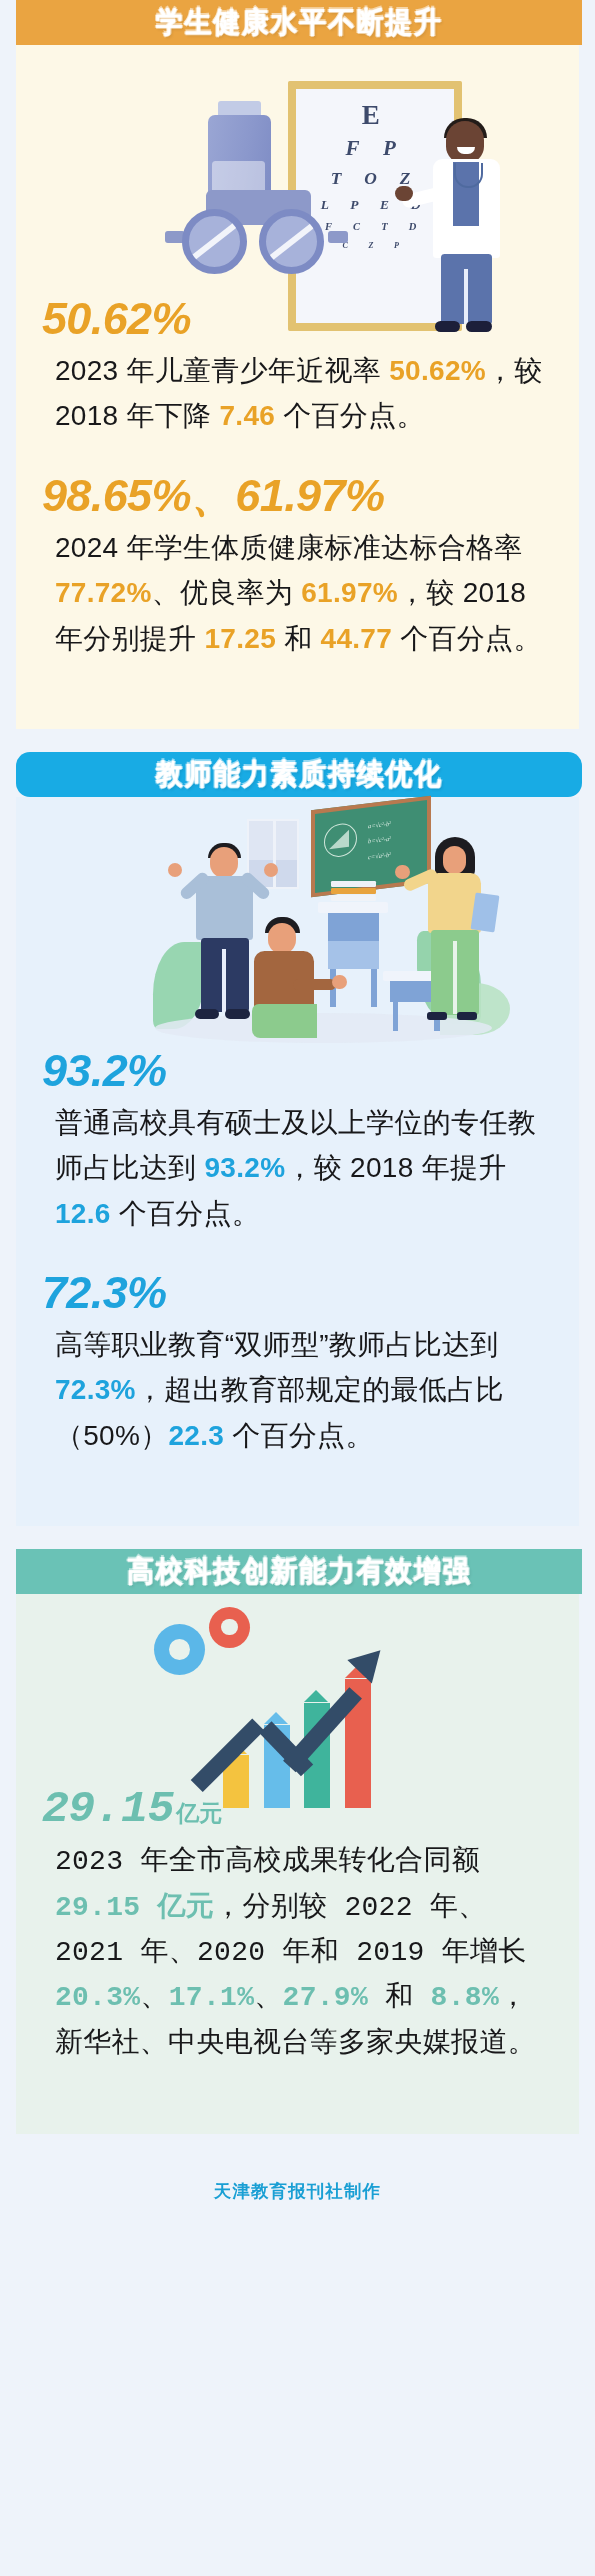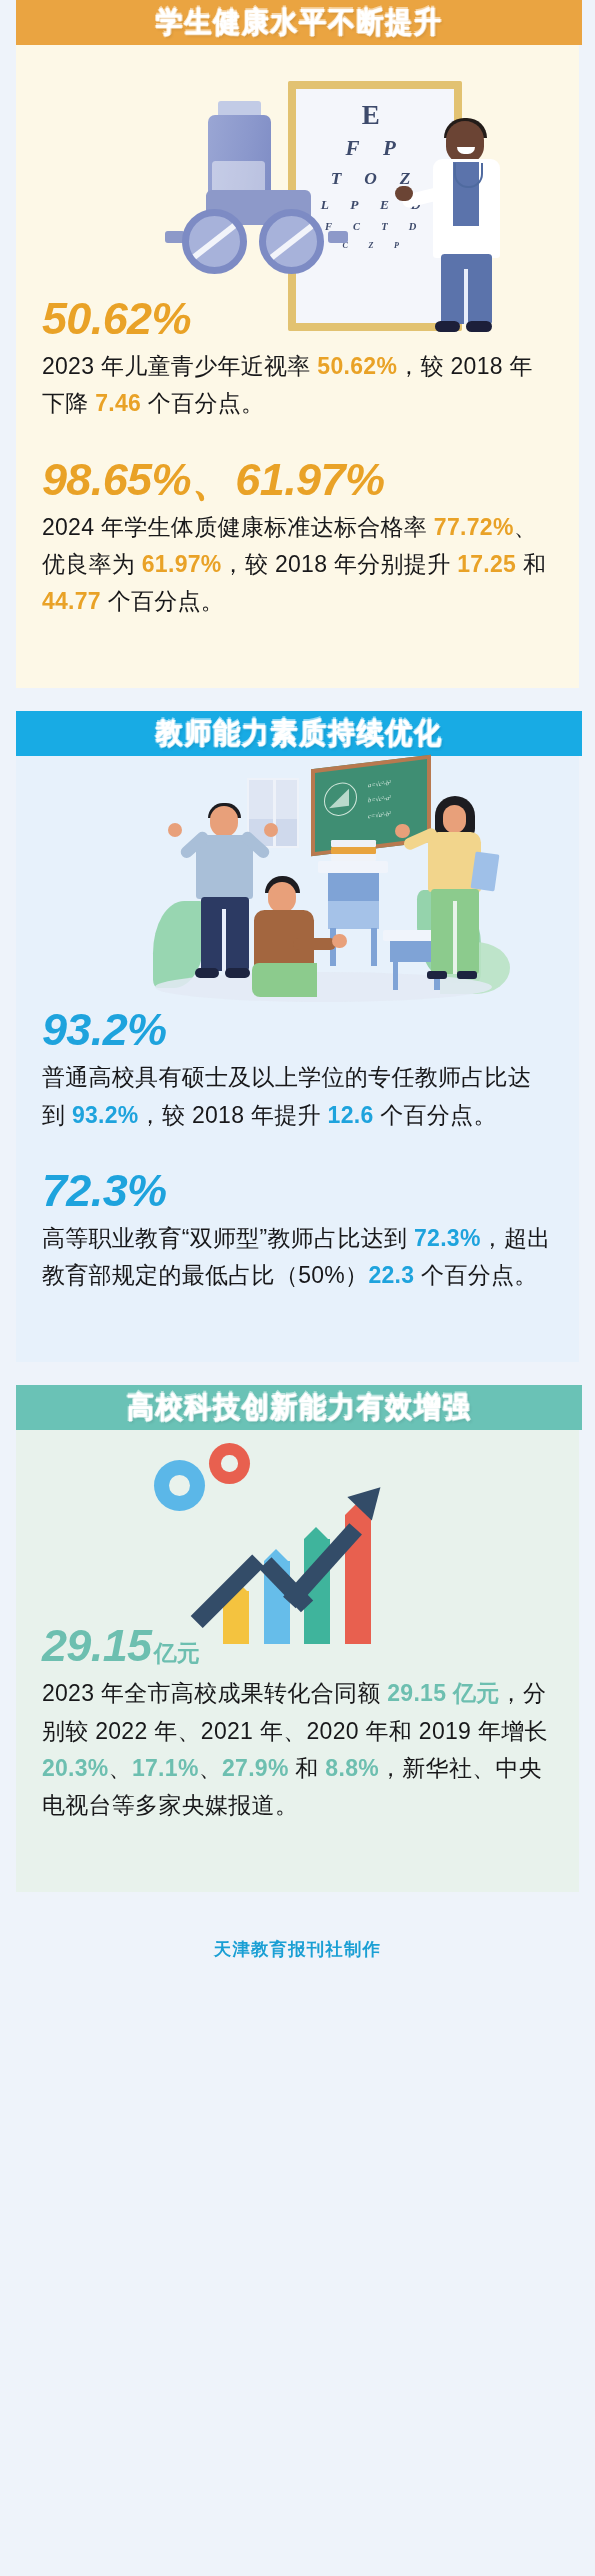--- a/index.html
+++ b/index.html
@@ -85,37 +85,37 @@
     margin:0 0 5.8px 0;
   }
   .big-num .unit{
     font-size:23px;
     font-style:normal;
     font-weight:bold;
     letter-spacing:0;
     margin-left:2.3px;
   }
   .para{
-    font-size:23px;
+    font-size:28px;
     line-height:1.62;
     color:#18181a;
     letter-spacing:0.3px;
-    margin:0 0 33px 0;
+    margin:0 0 33px 13px;
     font-weight:500;
   }
   .para b{font-weight:bold;}
 
   
   .theme-orange .banner{background:#eaa441;}
   .theme-orange .fold{border-left-color:#d14f1d;}
   .theme-orange .card{background:#fdf8e7;}
   .theme-orange .big-num{color:#e9a227;}
   .theme-orange .para b{color:#e3a01f;}
 
-  .theme-blue .banner{background:#18abe4;}
+  .theme-blue .banner{background:#18abe4;border-radius:14px;}
   .theme-blue .fold{border-left-color:#243f87;}
   .theme-blue .card{background:#e7f1fb;}
   .theme-blue .big-num{color:#3aaee0;}
   .theme-blue .para b{color:#1ea3dd;}
 
   .theme-green .banner{background:#6ac2b6;}
   .theme-green .fold{border-left-color:#2f8d84;}
   .theme-green .card{background:#e8f2ec;}
   .theme-green .big-num{color:#7cc6b8;}
   .theme-green .para b{color:#6dbfb0;}
@@ -461,21 +461,21 @@
   </div>
 
   <div class="section theme-green" style="margin-top:23px;">
     <div class="banner-wrap">
       <div class="banner" style="background: rgb(106, 194, 182);">
         <span class="banner-title">高校科技创新能力有效增强</span>
       </div>
       <span class="fold" style="border-left-color: rgb(47, 141, 132);"></span>
     </div>
 
-    <div class="card" style="background: rgb(232, 242, 236);">
+    <div class="card" style="background: rgb(232, 242, 236); font-family: Liberation Mono, monospace;">
       <div class="illus" style="height:192px;">
         <div class="ill3">
           <div class="bars">
             <div class="bar bar1"></div>
             <div class="bar bar2"></div>
             <div class="bar bar3"></div>
             <div class="bar bar4"></div>
           </div>
           <div class="zig">
             <div class="zs zs1"></div>

